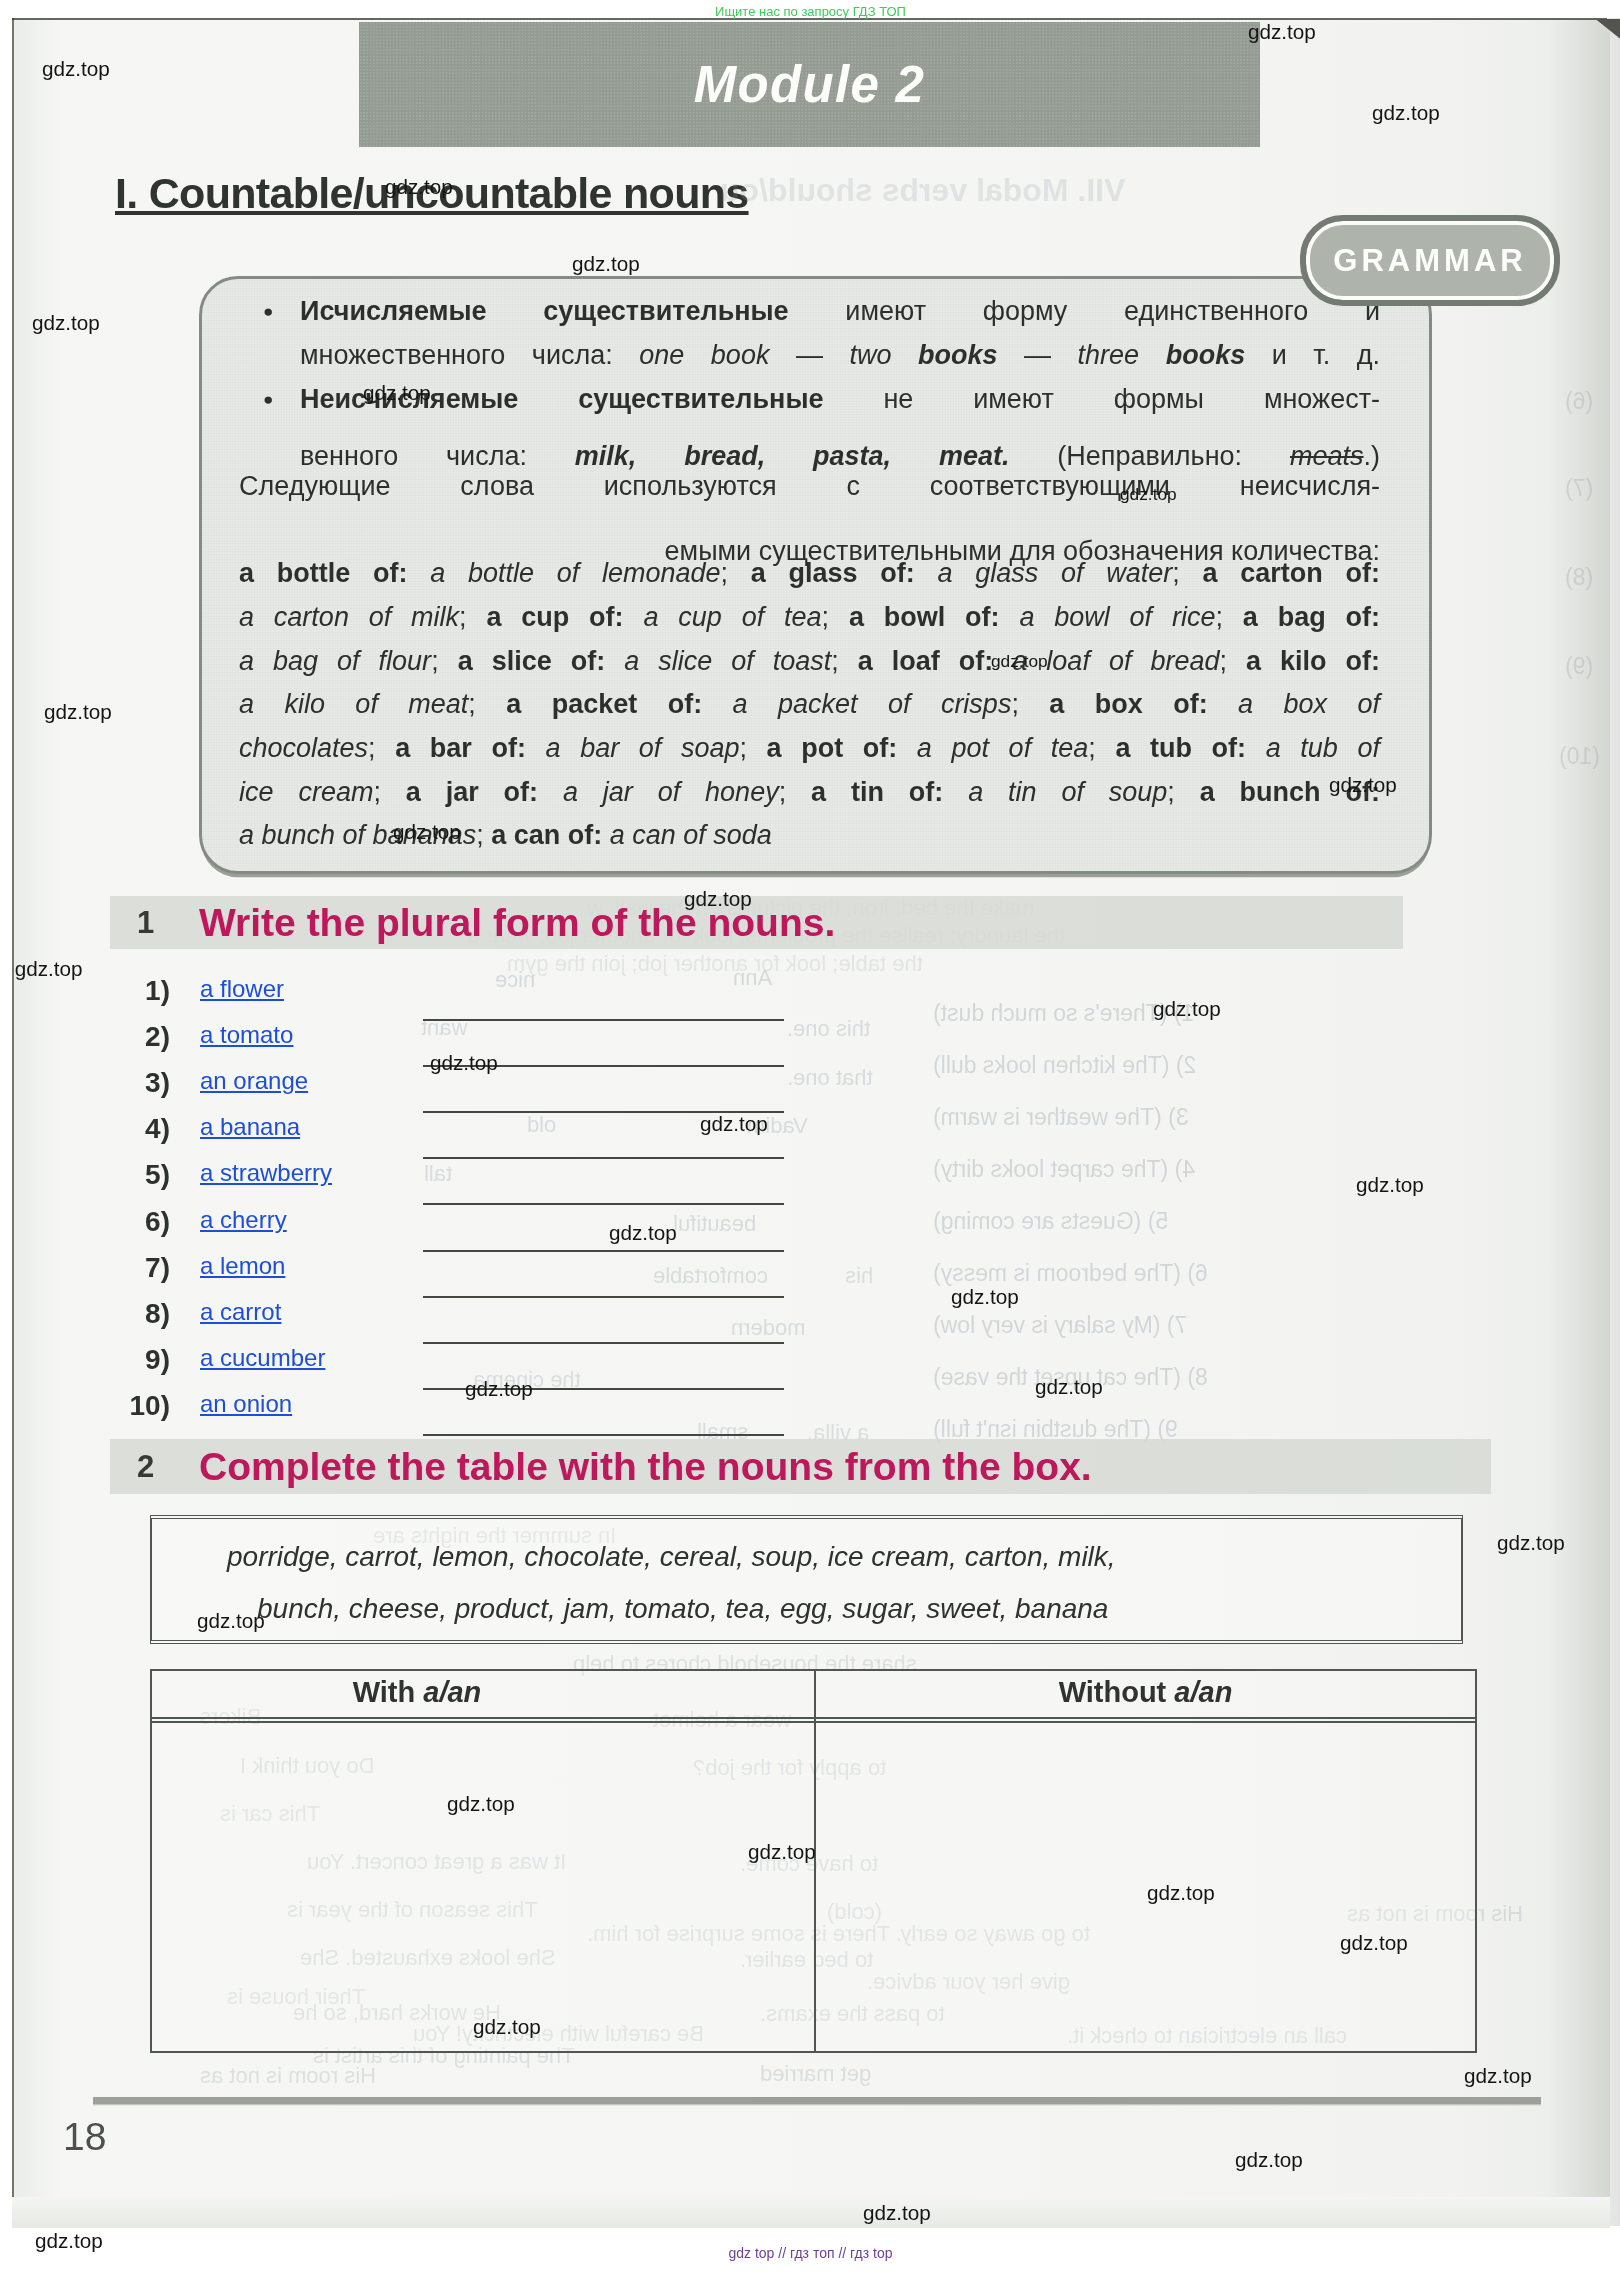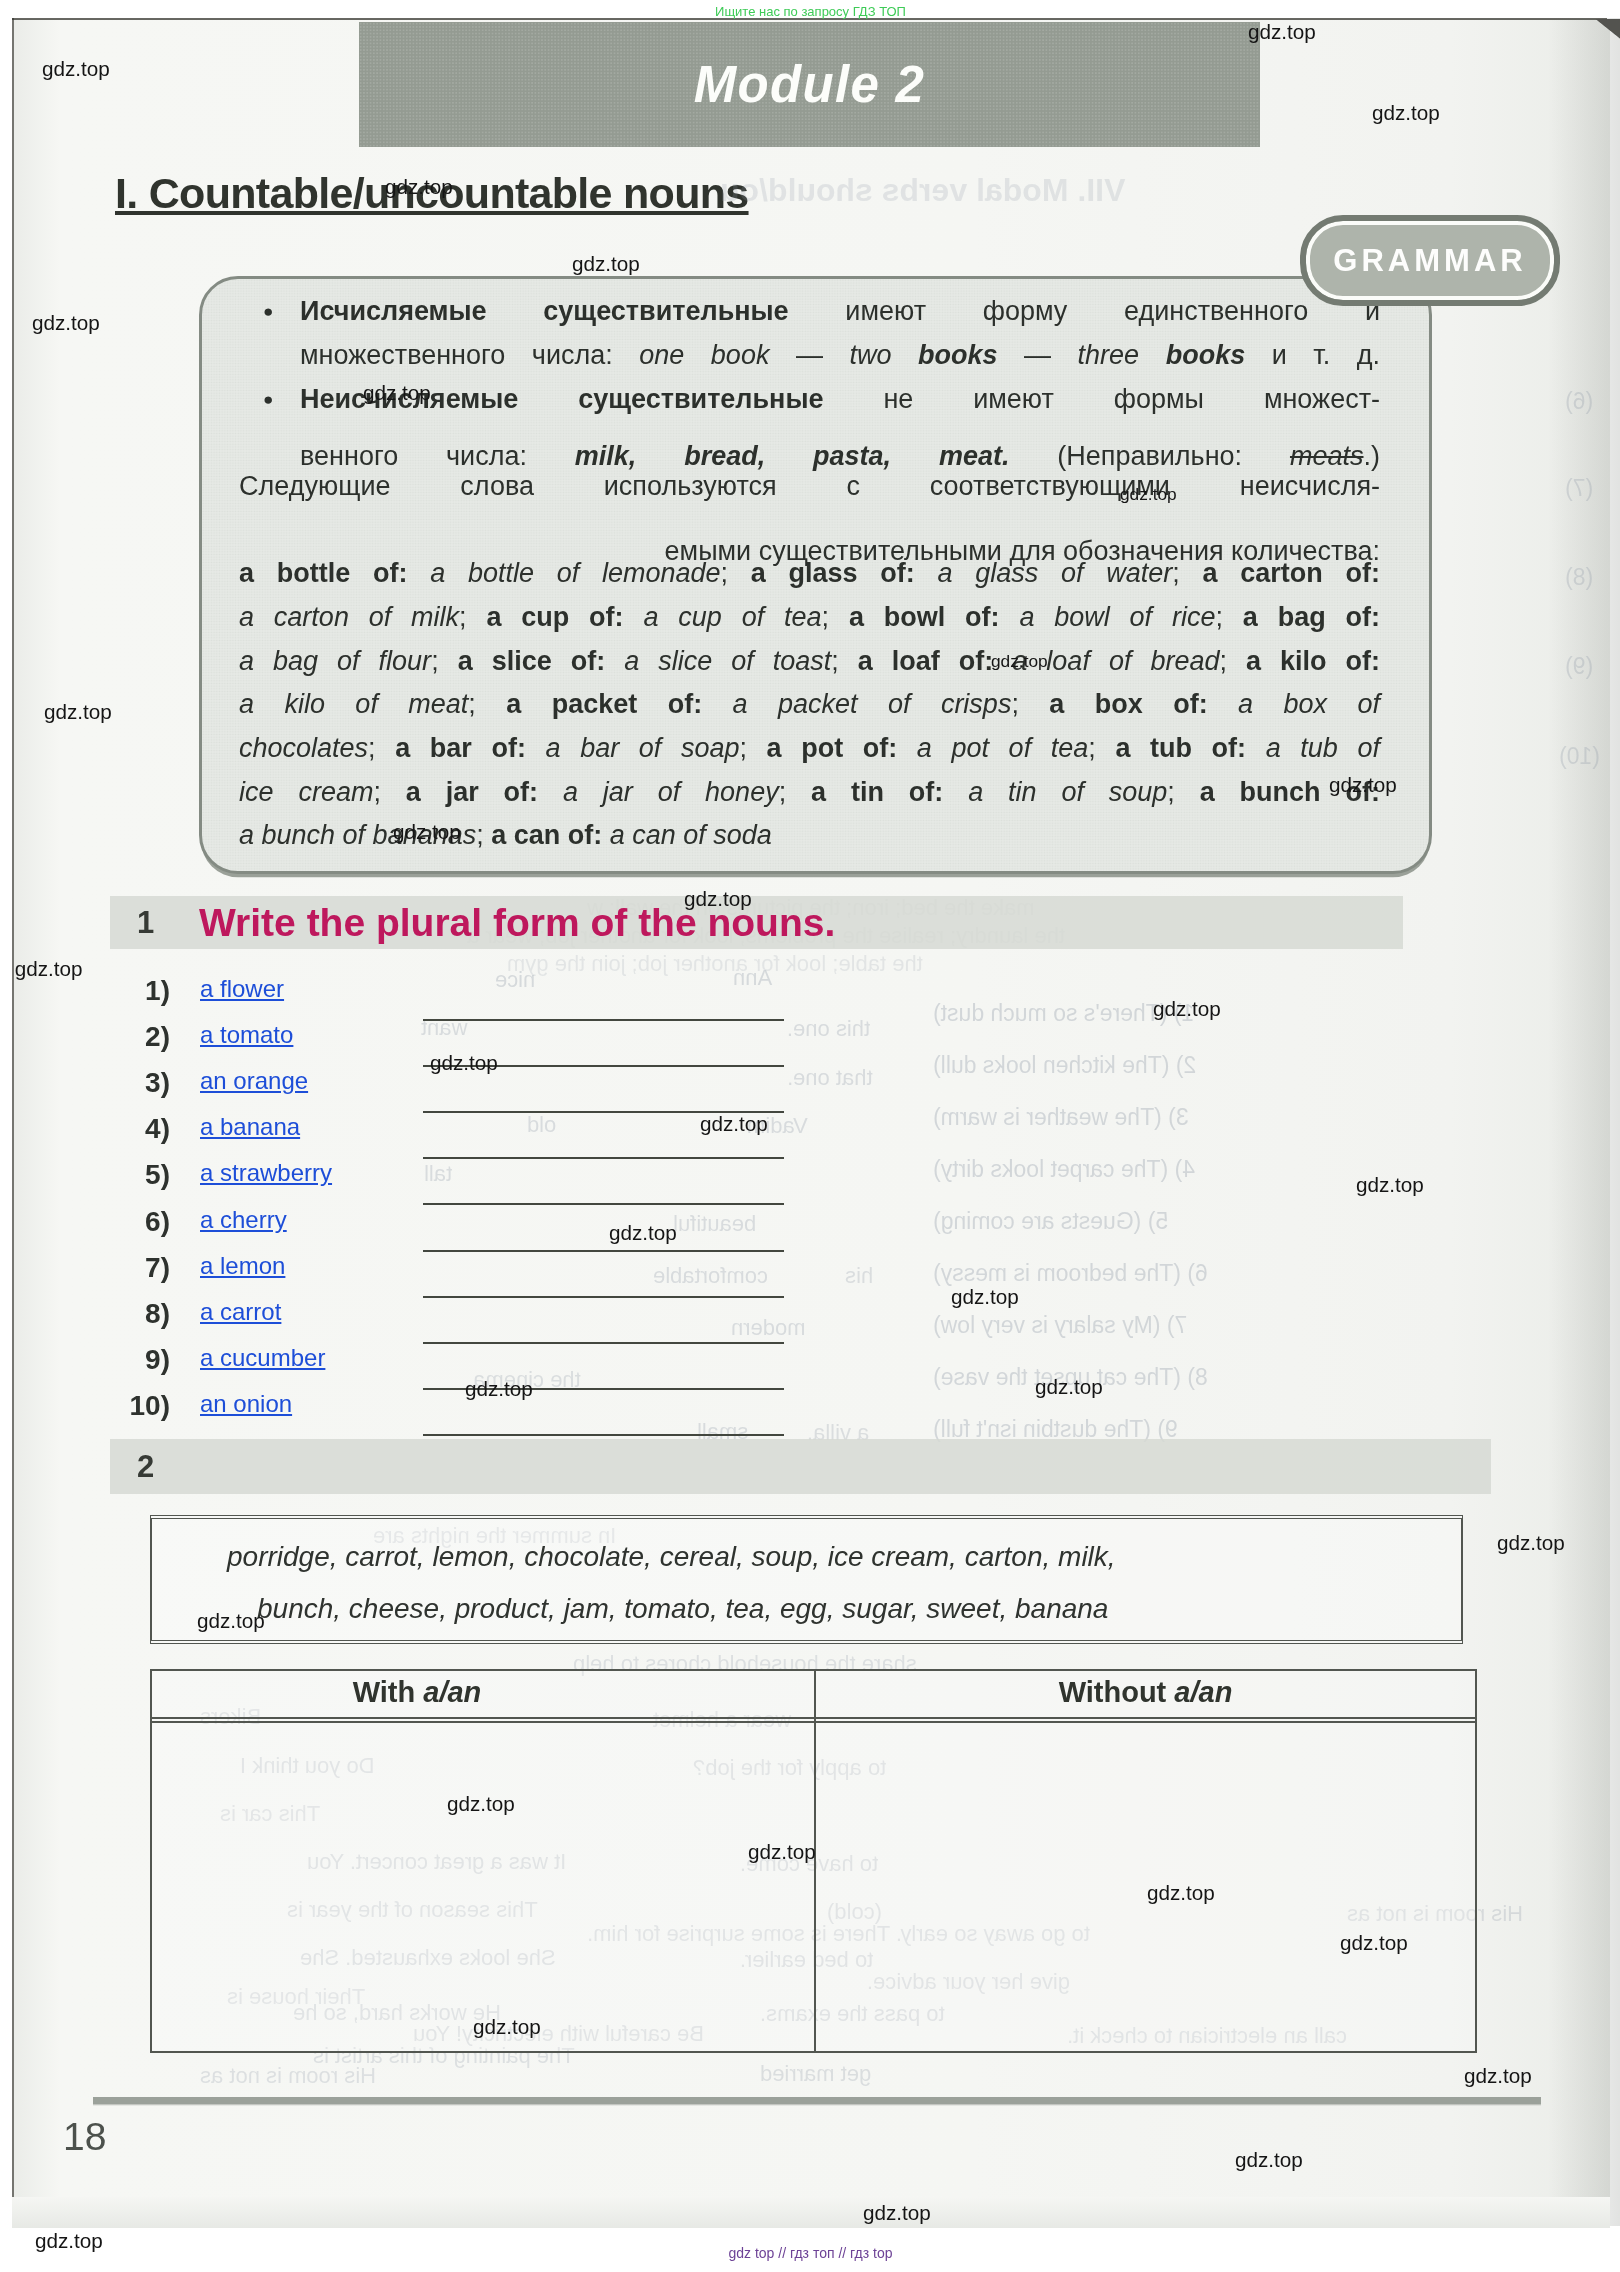--- a/index.html
+++ b/index.html
@@ -222,20 +222,21 @@
     </div>
     <div class="ex1row" style="top: 1390px;">
       <span class="num">10)</span>
       <span class="itext">an onion</span>
       <span class="blank"></span>
     </div>
   </div>
 
 <div class="abs exbar exbar2">
   <span class="exnum">2</span>
+  <span class="extitle">Complete the table with the nouns from the box.</span>
 </div>
 
 <div class="abs wordbox"></div>
 <div class="abs wline" style="left:227px;top:1541px;">porridge, carrot, lemon, chocolate, cereal, soup, ice cream, carton, milk,</div>
 <div class="abs wline" style="left:257px;top:1593px;">bunch, cheese, product, jam, tomato, tea, egg, sugar, sweet, banana</div>
 
 <div class="abs ntable"></div>
 <div class="abs thead-split"></div>
 <div class="abs tdivider"></div>
 <div class="abs thead-label th1">

